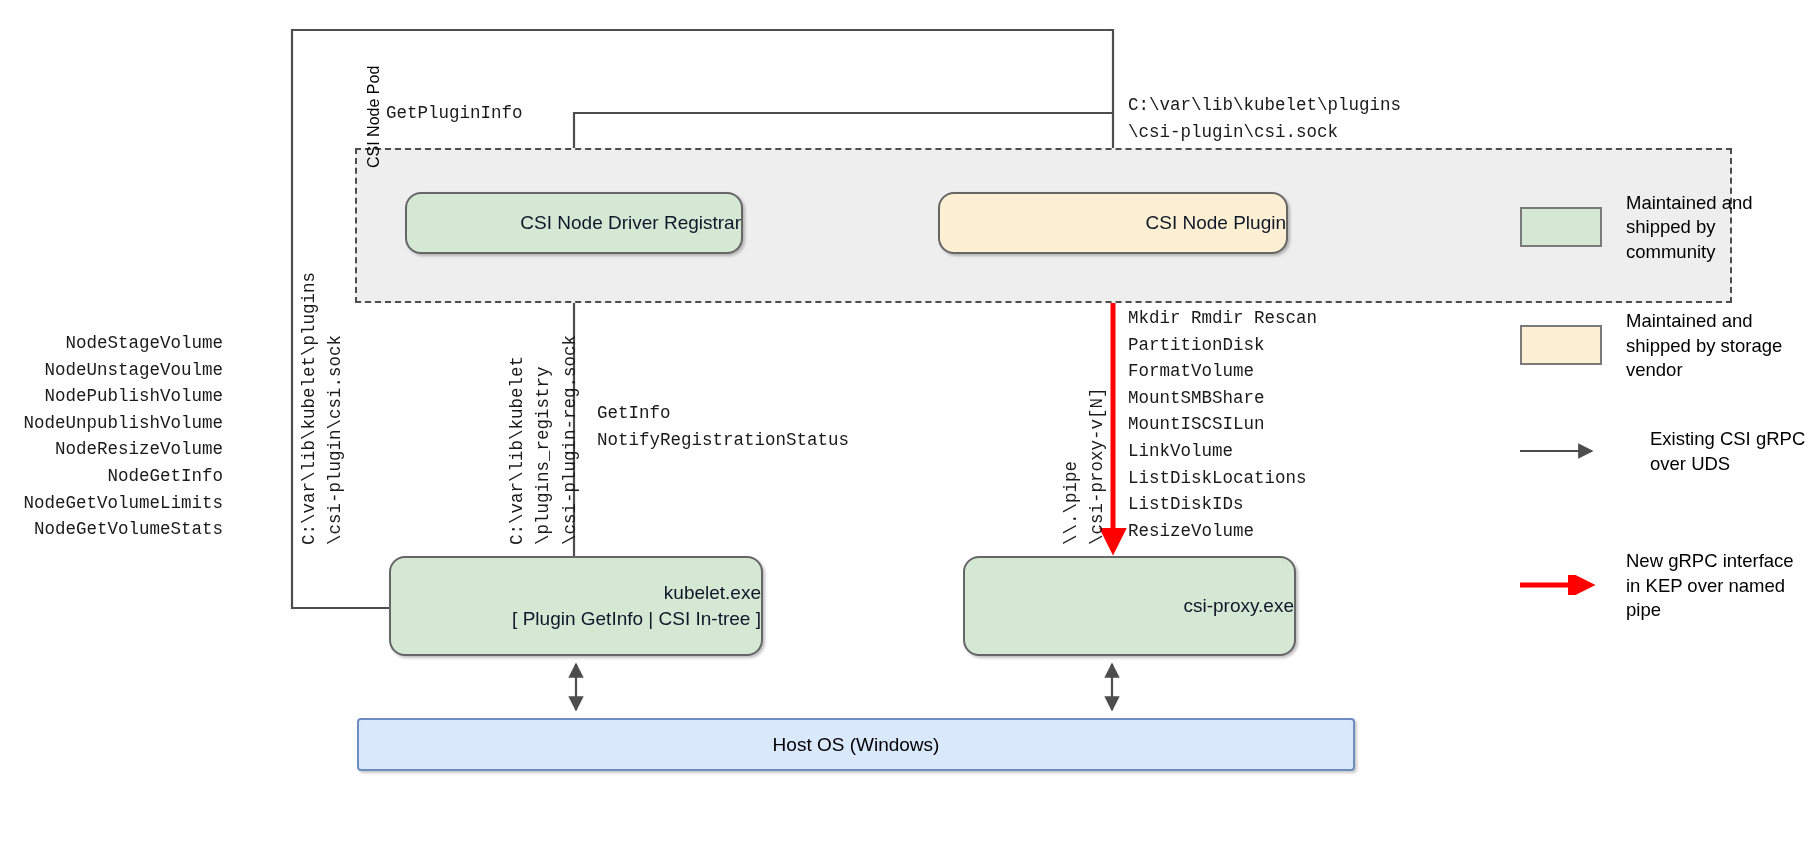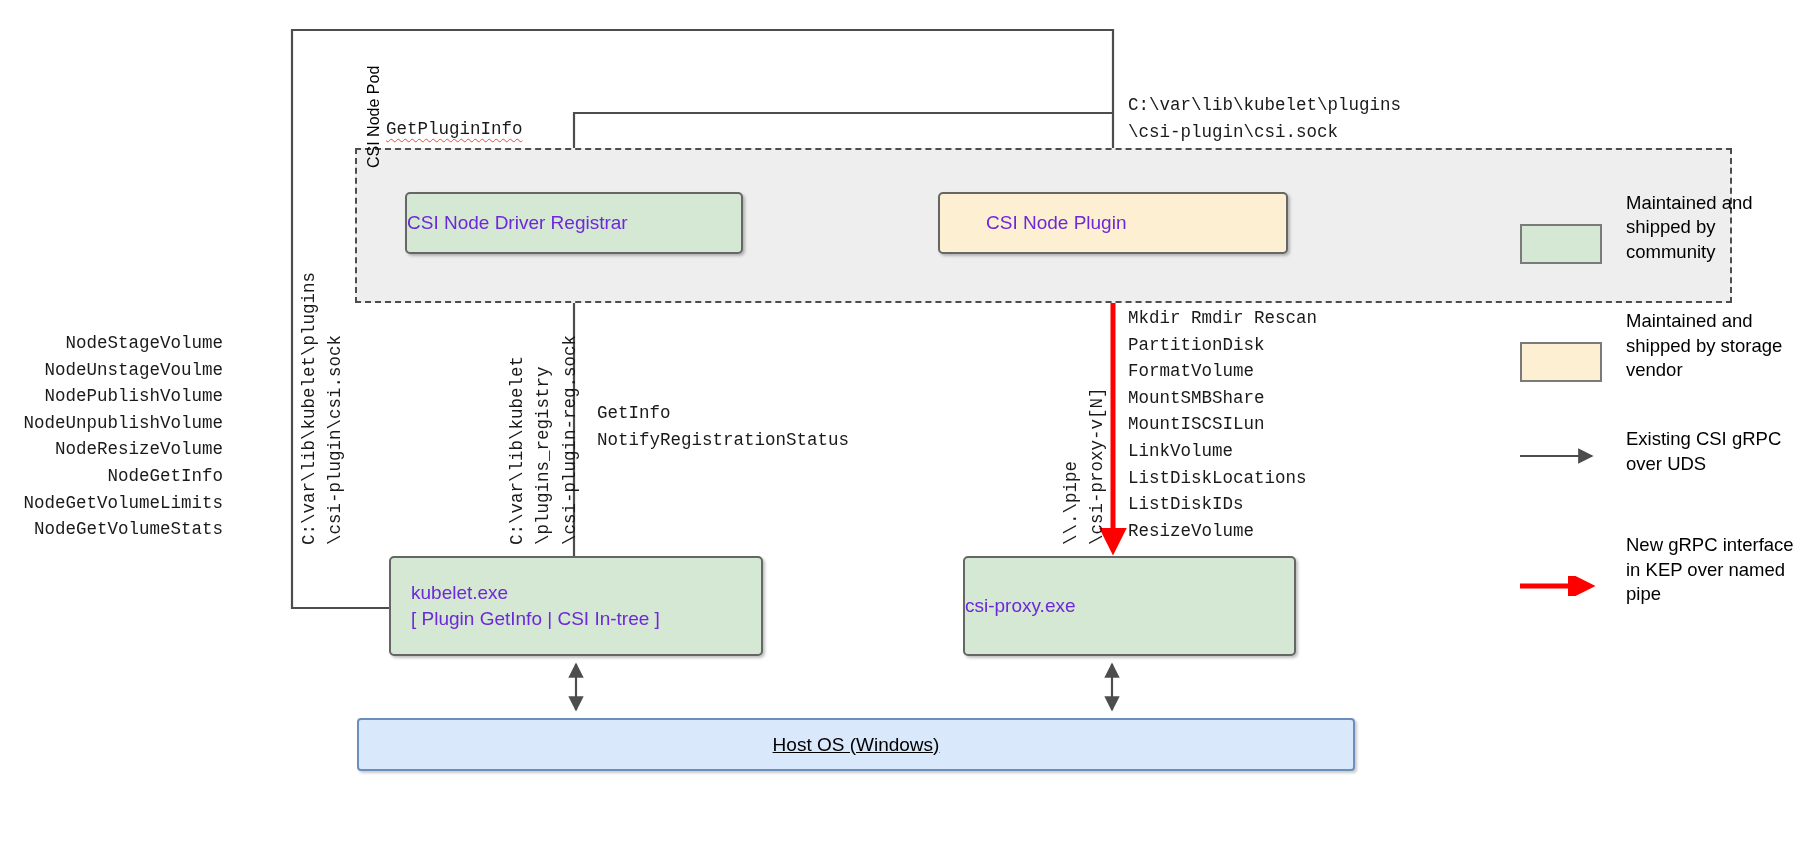--- a/index.html
+++ b/index.html
@@ -51,66 +51,64 @@
     transform: rotate(-90deg);
     transform-origin: 0 0;
     white-space: nowrap;
   }
 
   
   .node {
     position: absolute;
     box-sizing: border-box;
     border: 2px solid #666666;
-    border-radius: 5px;
+    border-radius: 16px;
     display: flex;
-    align-items: flex-start;
+    align-items: flex-end;
     justify-content: center;
     flex-direction: column;
     text-align: center;
     font-size: 19px;
     line-height: 1.35;
-    color: #6d28d9;
+    color: #0f172a;
     box-shadow: 2px 2px 3px rgba(0,0,0,0.25);
   }
   .node.green { background: #d5e8d4; }
   .node.yellow { background: #ffe6cc; background: #fdf0d2; }
 
   #node-registrar { left: 405px;  top: 192px; width: 338px; height: 62px; }
   #node-plugin    { left: 938px;  top: 192px; width: 350px; height: 62px; padding-left: 46px; }
   #node-kubelet   { left: 389px;  top: 556px; width: 374px; height: 100px; padding-left: 20px; }
   #node-csiproxy  { left: 963px;  top: 556px; width: 333px; height: 100px; }
 
   #node-hostos {
     position: absolute;
     left: 357px; top: 718px; width: 998px; height: 53px;
     box-sizing: border-box;
     background: #dae8fc;
     border: 2px solid #6c8ebf;
     border-radius: 4px;
     display: flex; align-items: center; justify-content: center;
     font-size: 19px;
     box-shadow: 2px 2px 3px rgba(0,0,0,0.22);
-    text-decoration: underline;
   }
 
   
   .mono {
     position: absolute;
     font-family: "Liberation Mono", "DejaVu Sans Mono", monospace;
     font-size: 17.5px;
     line-height: 1.52;
     color: #1a1a1a;
     white-space: pre;
   }
   .mono.right { text-align: right; }
 
   #lbl-getplugininfo {
-    left: 386px; top: 116px;
-    text-decoration: underline;
+    left: 386px; top: 100px;
     text-decoration-style: wavy;
     text-decoration-color: #e74c3c;
     text-decoration-thickness: 1px;
     text-underline-offset: 4px;
   }
   #lbl-csisock-top { left: 1128px; top: 92px; }
   #lbl-node-ops { right: 1595px; top: 330px; text-align: right; }
   #lbl-registration-ops { left: 597px; top: 400px; }
   #lbl-proxy-ops { left: 1128px; top: 305px; }
 
@@ -131,21 +129,21 @@
 
   
   .legend {
     position: absolute;
     left: 1520px;
     top: 190px;
     width: 290px;
   }
   .legend-row {
     display: flex;
-    align-items: flex-end;
+    align-items: center;
     margin-bottom: 44px;
   }
   .legend-swatch {
     width: 82px; height: 40px;
     box-sizing: border-box;
     border: 2px solid #7a7a7a;
     margin-right: 24px;
     flex: 0 0 auto;
   }
   .legend-swatch.green  { background: #d5e8d4; }
@@ -156,21 +154,21 @@
     flex: 0 0 auto;
     display: flex;
     align-items: center;
   }
   .legend-text {
     font-size: 18.5px;
     line-height: 1.32;
     color: #000;
     padding-top: 1px;
   }
-  #legend-row-arrow-gray { margin-bottom: 56px; }
+  #legend-row-arrow-gray { margin-bottom: 72px; gap: 24px; }
 </style>
 </head>
 <body>
 
 <div class="canvas">
 
   <svg class="wires" viewBox="0 0 1818 842">
     <defs>
       <marker id="arrow-gray" viewBox="0 0 10 10" refX="9" refY="5" markerWidth="7" markerHeight="7" orient="auto-start-reverse">
         <path d="M 0 0 L 10 5 L 0 10 z" fill="#4d4d4d"></path>

